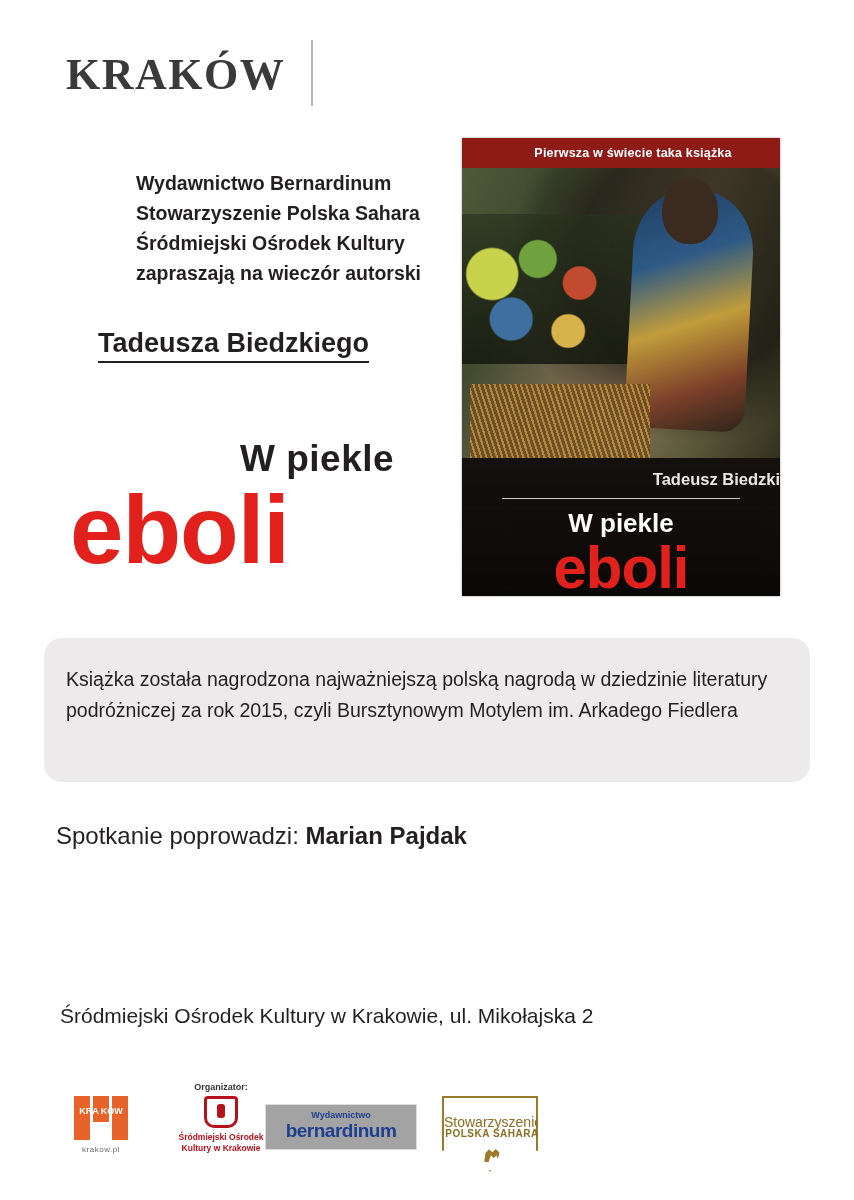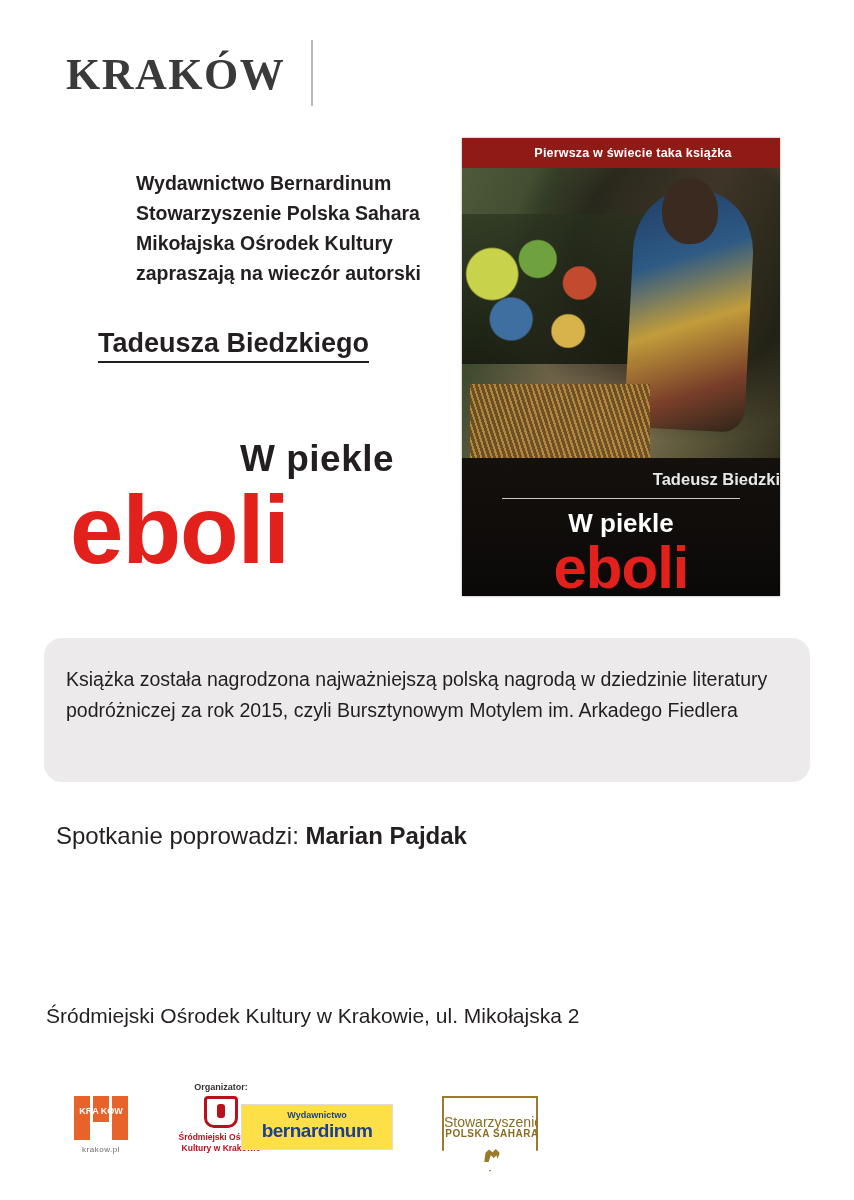--- a/index.html
+++ b/index.html
@@ -133,21 +133,21 @@
     font-size: 24px; color: #231f20;
   }
   .host b { font-weight: bold; }
 
   
   .date {
     position: absolute; left: 62px; top: 952px;
     font-size: 27px; font-weight: bold; color: #231f20;
   }
   .place {
-    position: absolute; left: 46px; top: 1004px;
+    position: absolute; left: 60px; top: 1004px;
     font-size: 21px; color: #231f20;
   }
 
   
   .logos { position: absolute; left: 0; top: 1082px; width: 854px; height: 110px; }
 
   .logo-krakow { position: absolute; left: 58px; top: 14px; width: 86px; text-align: center; }
   .logo-krakow .mark {
     width: 54px; height: 44px; margin: 0 auto;
     background:
@@ -169,22 +169,22 @@
     border: 3px solid #b5121b; border-radius: 4px 4px 10px 10px;
     position: relative; background: #fff;
   }
   .logo-sok .mark:after {
     content: ""; position: absolute; left: 50%; top: 5px; width: 8px; height: 14px;
     margin-left: -4px; background: #b5121b; border-radius: 3px;
   }
   .logo-sok .txt { font-size: 8.5px; font-weight: bold; color: #b5121b; line-height: 11px; }
 
   .logo-bern {
-    position: absolute; left: 241px; top: 22px; width: 152px; height: 46px;
-    background: #fde047; border: 1px solid #dcdcdc; text-align: center;
+    position: absolute; left: 265px; top: 22px; width: 152px; height: 46px;
+    background: #a3a3a3; border: 1px solid #dcdcdc; text-align: center;
   }
   .logo-bern .top { font-size: 9px; font-weight: bold; color: #1e3f8f; margin-top: 5px; }
   .logo-bern .bot { font-size: 19px; font-weight: bold; color: #1e3f8f; letter-spacing: -.5px; line-height: 22px; }
 
   .logo-sahara { position: absolute; left: 442px; top: 14px; width: 96px; height: 76px; }
   .logo-sahara .badge {
     width: 96px; height: 76px; position: relative;
     background: #ffffff; border: 2px solid #9b7b2a;
     clip-path: polygon(0 0, 100% 0, 100% 72%, 62% 72%, 50% 100%, 38% 72%, 0 72%);
   }
@@ -204,21 +204,21 @@
 <div class="poster">
 
   <div class="header">
     <div class="krakow-word">KRAKÓW</div>
     <div class="header-rule"></div>
   </div>
 
   <div class="invite">
     <div>Wydawnictwo Bernardinum</div>
     <div>Stowarzyszenie Polska Sahara</div>
-    <div>Mikołajska Ośrodek Kultury</div>
+    <div>Śródmiejski Ośrodek Kultury</div>
     <div>zapraszają  na  wieczór  autorski</div>
   </div>
 
   <div class="author">Tadeusza Biedzkiego</div>
 
   <div class="title-small">W piekle</div>
   <div class="title-big">eboli</div>
 
   <div class="cover">
     <div class="cover-banner">Pierwsza w świecie taka książka</div>

